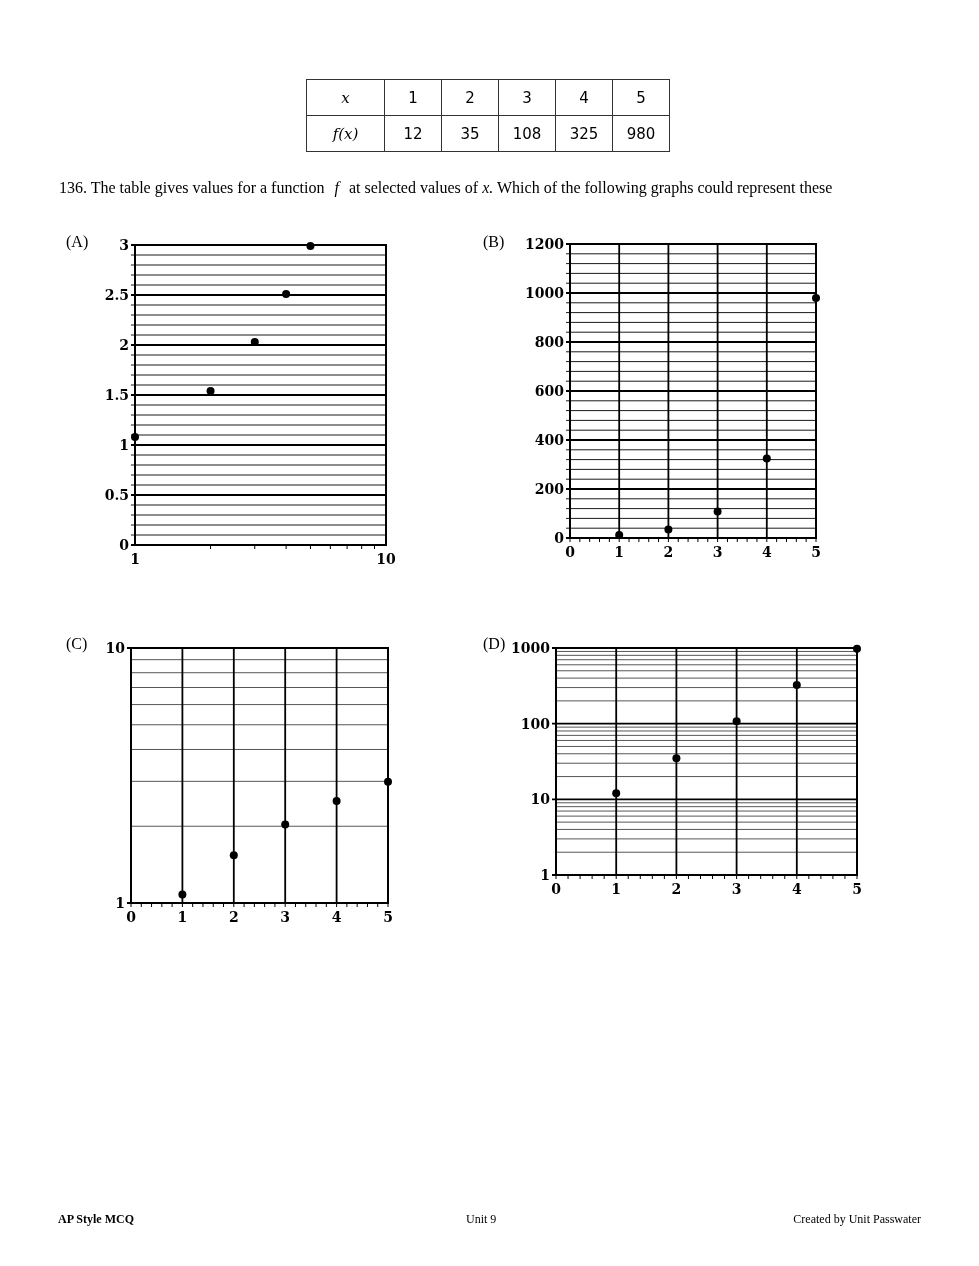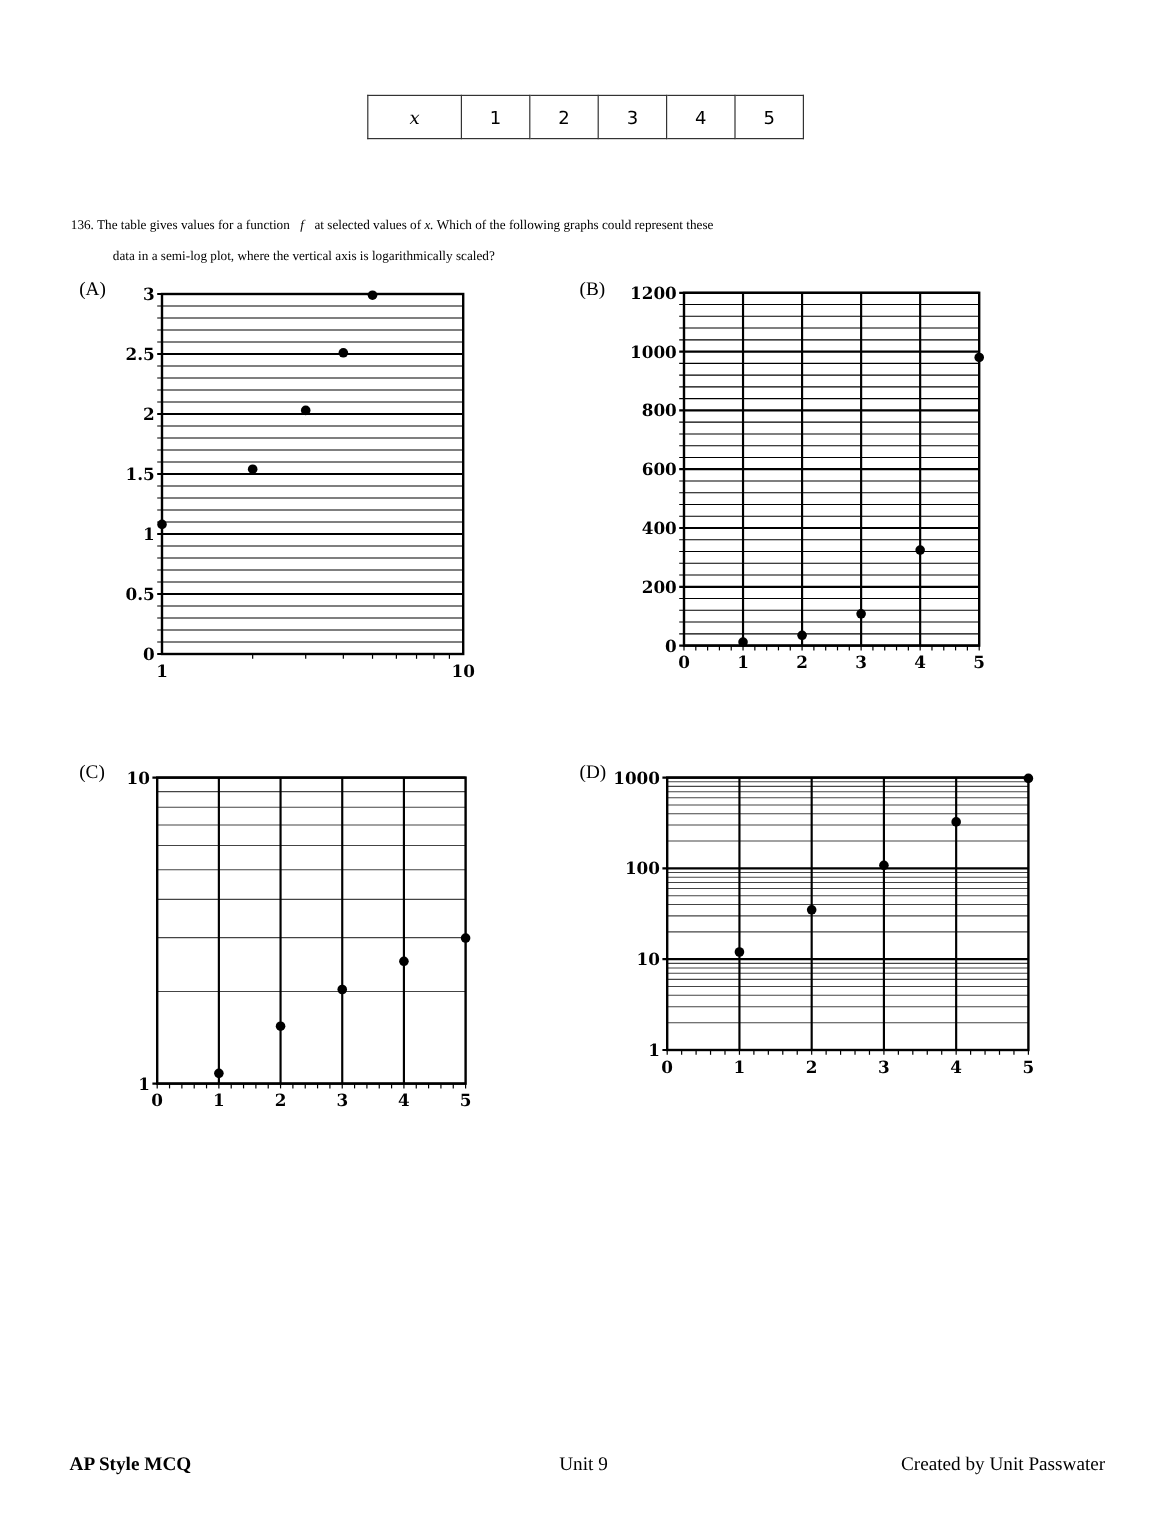--- a/index.html
+++ b/index.html
@@ -1,53 +1,60 @@
 <!DOCTYPE html>
 <html><head>
 <meta charset="utf-8">
 <style>
   html, body { margin:0; padding:0; background:#ffffff; }
   body { width:979px; height:1266px; position:relative; font-family:"Liberation Serif", serif; color:#000; overflow:hidden; }
   .tbl { position:absolute; left:306px; top:79px; border-collapse:collapse; font-family:"DejaVu Sans", sans-serif; font-size:15px; }
   .tbl td { border:1.5px solid #333; text-align:center; height:35px; padding:0; }
   .tbl td.h { width:77px; font-family:"DejaVu Serif", serif; font-style:italic; }
   .tbl td.c { width:56px; }
-  .question { position:absolute; left:59px; top:175px; width:870px; font-size:11px; line-height:26px; }
+  .question { position:absolute; left:59px; top:175px; width:870px; font-size:16px; line-height:26px; }
   .question .l2 { padding-left:35px; display:block; }
   .choice-label { position:absolute; font-size:16px; }
   svg.plot { position:absolute; left:0; top:0; }
-  .footer { position:absolute; top:1212px; font-size:16px; }
+  .footer { position:absolute; top:1212px; font-size:12px; }
   .f-left { left:58px; font-weight:bold; }
   .f-mid { left:466px; }
   .f-right { right:58px; }
 </style>
 </head>
 <body>
 
 <table class="tbl">
   <tbody>
       <tr>
     <td class="h">x</td>
     <td class="c">1</td>
     <td class="c">2</td>
     <td class="c">3</td>
     <td class="c">4</td>
     <td class="c">5</td>
   </tr>
+  <tr>
+    <td class="h">f(x)</td>
+    <td class="c">12</td>
+    <td class="c">35</td>
+    <td class="c">108</td>
+    <td class="c">325</td>
+    <td class="c">980</td>
+  </tr>
 </tbody>
   </table>
 
 <div class="question">
   <span>136.</span>
   <span>The table gives values for a function</span>
   <i style="margin:0 6px;">f</i>
   <span>at selected values of</span>
   <i>x.</i>
   <span>Which of the following graphs could represent these</span>
-  <span class="l2">data in a semi-log plot, where the vertical axis is logarithmically scaled?</span>
 </div>
 
 <div class="choice-label" style="left:66px;top:233px;">(A)</div>
 <div class="choice-label" style="left:483px;top:233px;">(B)</div>
 <div class="choice-label" style="left:66px;top:635px;">(C)</div>
 <div class="choice-label" style="left:483px;top:635px;">(D)</div>
 
 <svg class="plot" id="plots" width="979" height="1266">
     <g>
       <line x1="131" y1="545" x2="386" y2="545" stroke="#000" stroke-width="1.8"></line>

